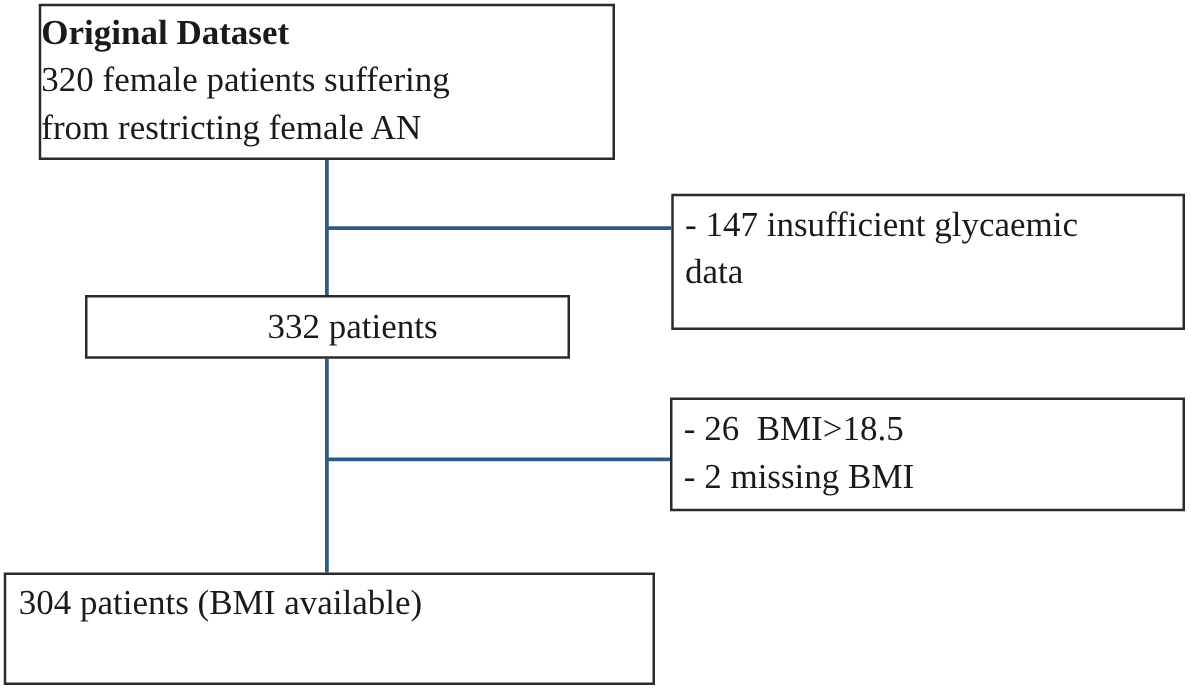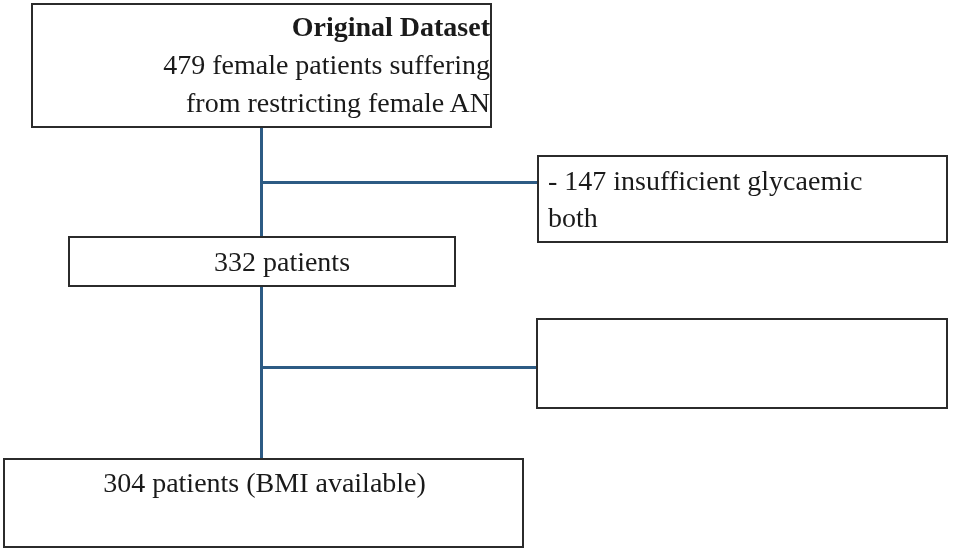--- a/index.html
+++ b/index.html
@@ -18,29 +18,29 @@
     background: #ffffff;
     border: 2px solid #2b2b2b;
     z-index: 2;
   }
   .box .line { white-space: pre-wrap; }
   .connector { position: absolute; z-index: 1; }
 
   
   .box-original {
     left: 31px; top: 3px; width: 461px; height: 125px;
-    text-align: right;
+    text-align: left;
     font-size: 28px; line-height: 38px;
     padding-top: 3px;
   }
   .box-original .title { font-weight: bold; }
 
   
   .box-excl1 {
-    left: 537px; top: 155px; width: 411px; height: 88px;
+    left: 537px; top: 155px; width: 411px; height: 109px;
     font-size: 28px; line-height: 37px;
     padding: 5px 8px 0 9px;
     text-align: left;
   }
 
   
   .box-mid {
     left: 68px; top: 236px; width: 388px; height: 51px;
     text-align: center;
     font-size: 28px; line-height: 47px;
@@ -52,52 +52,54 @@
     font-size: 28px; line-height: 38px;
     padding: 5px 8px 0 9px;
     text-align: left;
   }
 
   
   .box-final {
     left: 3px; top: 458px; width: 521px; height: 90px;
     font-size: 28px; line-height: 38px;
     padding: 4px 8px 0 10px;
-    text-align: center;
+    text-align: left;
   }
 
   
   .vline-main   { left: 260px; top: 128px; width: 3px;  height: 332px; }
   .hline-excl1  { left: 260px; top: 181px; width: 277px; height: 3px; }
   .hline-excl2  { left: 260px; top: 366px; width: 276px; height: 3px; }
 </style>
 </head>
 <body>
 
 <div class="canvas" style="color: rgb(26, 26, 26);">
 
   <div class="connector vline-main" style="background: rgb(45, 91, 132);"></div>
   <div class="connector hline-excl1" style="background: rgb(45, 91, 132);"></div>
   <div class="connector hline-excl2" style="background: rgb(45, 91, 132);"></div>
 
   <div class="box box-original" style="border-color: rgb(43, 43, 43);">
     <div class="line title">Original Dataset</div>
-    <div class="line">479 female patients suffering</div>
+    <div class="line">320 female patients suffering</div>
     <div class="line">from restricting female AN</div>
   </div>
 
   <div class="box box-excl1" style="border-color: rgb(43, 43, 43);">
     <div class="line">- 147 insufficient glycaemic</div>
-    <div class="line">both</div>
+    <div class="line">data</div>
   </div>
 
   <div class="box box-mid" style="border-color: rgb(43, 43, 43); padding-left: 40px;">
     <div class="line">332 patients</div>
   </div>
 
   <div class="box box-excl2" style="border-color: rgb(43, 43, 43);">
+    <div class="line">- 26  BMI&gt;18.5</div>
+    <div class="line">- 2 missing BMI</div>
   </div>
 
   <div class="box box-final" style="border-color: rgb(43, 43, 43);">
     <div class="line">304 patients (BMI available)</div>
   </div>
 
 </div>
 
 </body></html>

